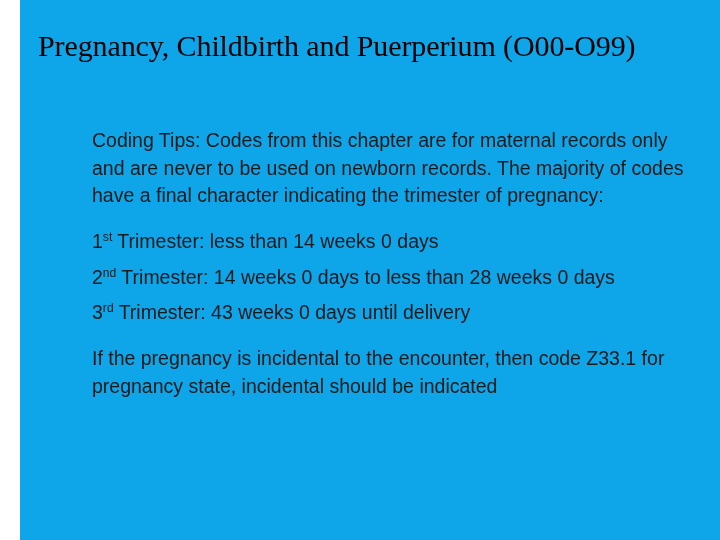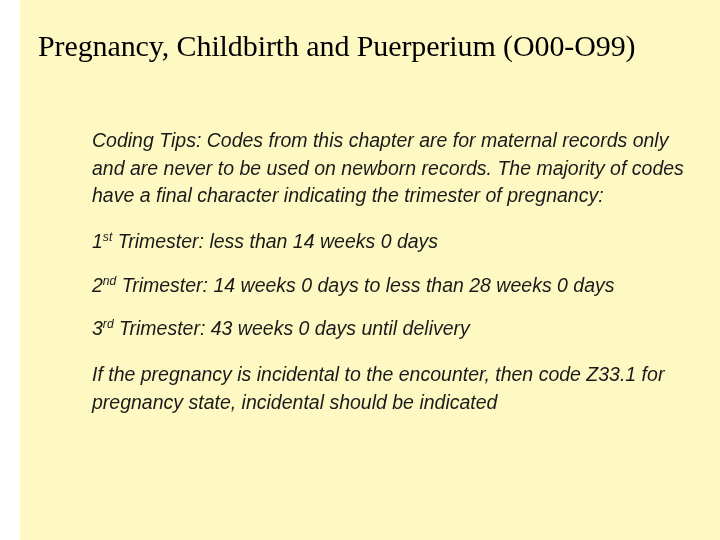--- a/index.html
+++ b/index.html
@@ -10,21 +10,21 @@
     width: 720px;
     height: 540px;
     background: #ffffff;
     font-family: "Liberation Sans", sans-serif;
     overflow: hidden;
   }
   .slide {
     position: relative;
     width: 720px;
     height: 540px;
-    background: #fef9c3;
+    background: #0ea5e9;
     box-sizing: border-box;
   }
   .left-bar {
     position: absolute;
     left: 0;
     top: 0;
     width: 20px;
     height: 540px;
     background: #ffffff;
   }
@@ -45,27 +45,26 @@
     left: 92px;
     top: 127px;
     width: 596px;
     font-family: "Liberation Sans", sans-serif;
     font-size: 19.5px;
     line-height: 1.42;
     color: #1a1a1a;
   }
   .para {
     margin: 0 0 0 0;
-    font-style: italic;
   }
   .para.spacer-before {
     margin-top: 18px;
   }
   .para.tight {
-    margin-top: 16px;
+    margin-top: 8px;
   }
   sup {
     font-size: 0.62em;
     vertical-align: super;
     line-height: 0;
   }
   .logo {
     position: absolute;
     left: 18px;
     bottom: 8px;

